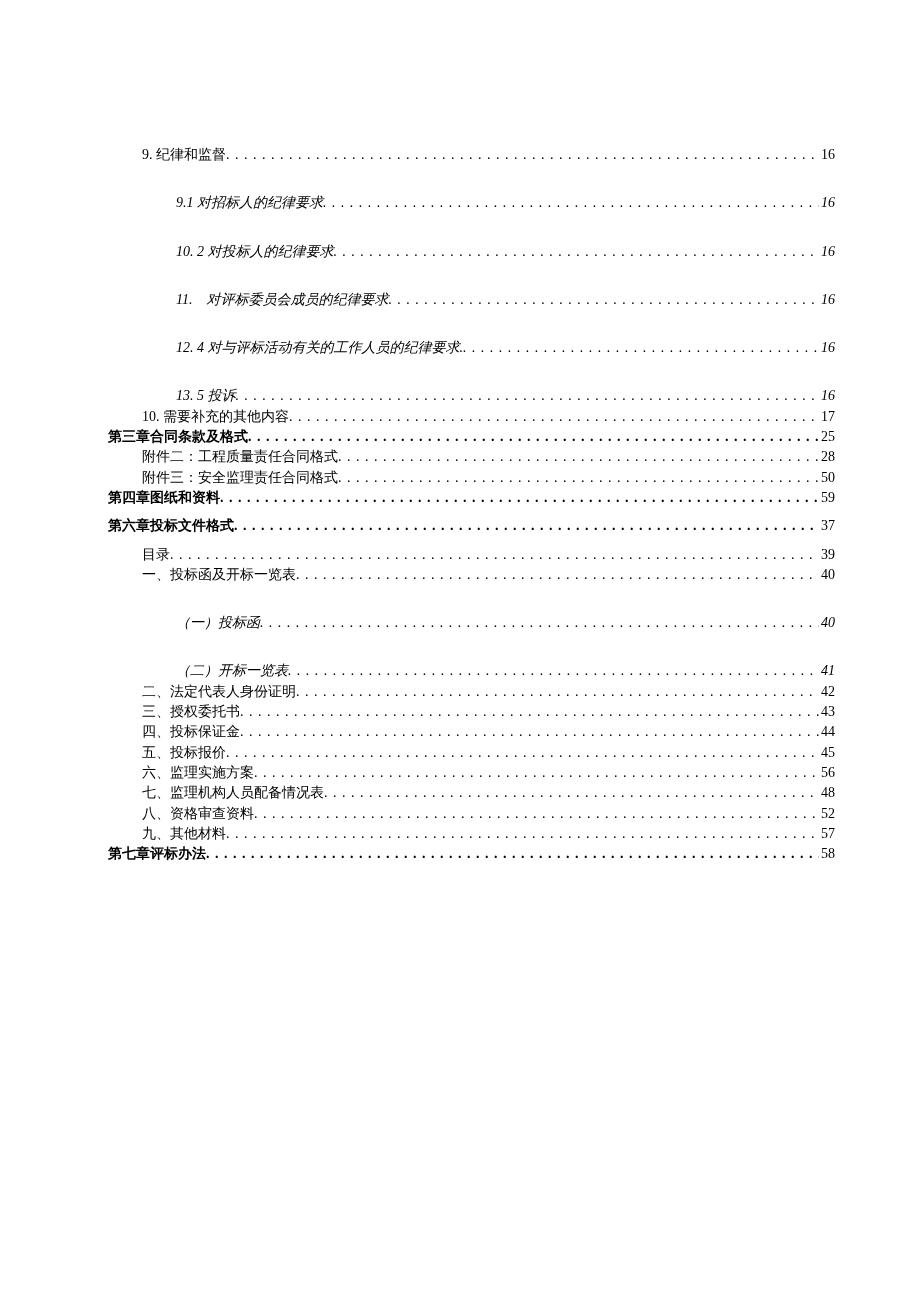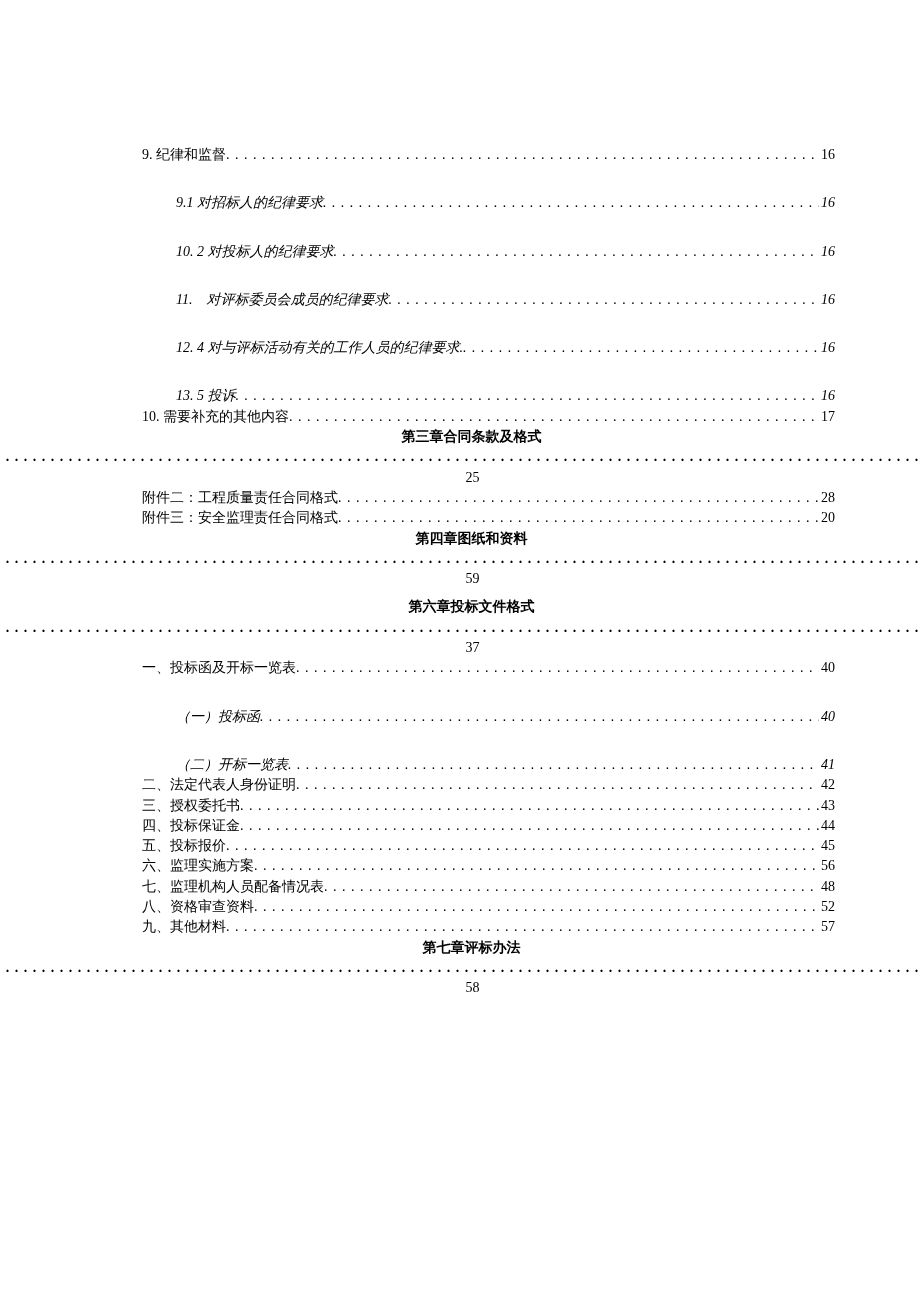--- a/index.html
+++ b/index.html
@@ -28,21 +28,21 @@
       letter-spacing: 1px;
       color: #000;
     }
     .toc-line .dots::after {
       content: ". . . . . . . . . . . . . . . . . . . . . . . . . . . . . . . . . . . . . . . . . . . . . . . . . . . . . . . . . . . . . . . . . . . . . . . . . . . . . . . . . . . . . . . . . . . . . . . . . . . . . . . . . . . . . . . . . . . . . . . . . . . . . . . . . . . . . . . . . . . . . . . . . . . . . . . . . . . . . . . . . . . . . . . . . . . . . . . . . . . . . . . . . . . . . . . . . . . .";
     }
     .toc-line .page {
       flex: 0 0 auto;
       padding-left: 2px;
     }
-    .indent-0 { padding-left: 0px; flex-direction: column; }
+    .indent-0 { padding-left: 0px; }
     .indent-1 { padding-left: 34px; }
     .indent-2 { padding-left: 68px; margin-top: 28px; }
     .italic { font-style: italic; }
     .bold { font-weight: bold; }
     .bold .dots { font-weight: bold; }
     .bold .page { font-weight: normal; }
     .section-gap { margin-top: 8px; }
   </style>
 </head>
 <body>
@@ -89,31 +89,36 @@
       <span class="page">25</span>
     </div>
     <div class="toc-line indent-1">
       <span class="label">附件二：工程质量责任合同格式</span>
       <span class="dots"></span>
       <span class="page">28</span>
     </div>
     <div class="toc-line indent-1">
       <span class="label">附件三：安全监理责任合同格式</span>
       <span class="dots"></span>
-      <span class="page">20</span>
+      <span class="page">50</span>
     </div>
     <div class="toc-line indent-0 bold">
       <span class="label">第四章图纸和资料</span>
       <span class="dots"></span>
       <span class="page">59</span>
     </div>
     <div class="toc-line indent-0 bold section-gap">
       <span class="label">第六章投标文件格式</span>
       <span class="dots"></span>
       <span class="page">37</span>
+    </div>
+    <div class="toc-line indent-1 section-gap">
+      <span class="label">目录</span>
+      <span class="dots"></span>
+      <span class="page">39</span>
     </div>
     <div class="toc-line indent-1">
       <span class="label">一、投标函及开标一览表</span>
       <span class="dots"></span>
       <span class="page">40</span>
     </div>
     <div class="toc-line indent-2 italic">
       <span class="label">（一）投标函</span>
       <span class="dots"></span>
       <span class="page">40</span>

